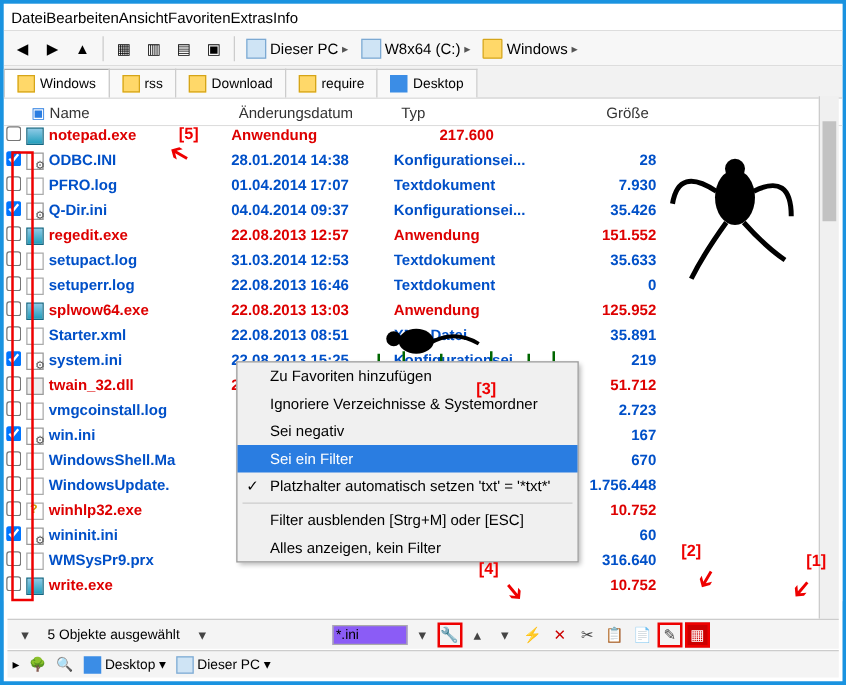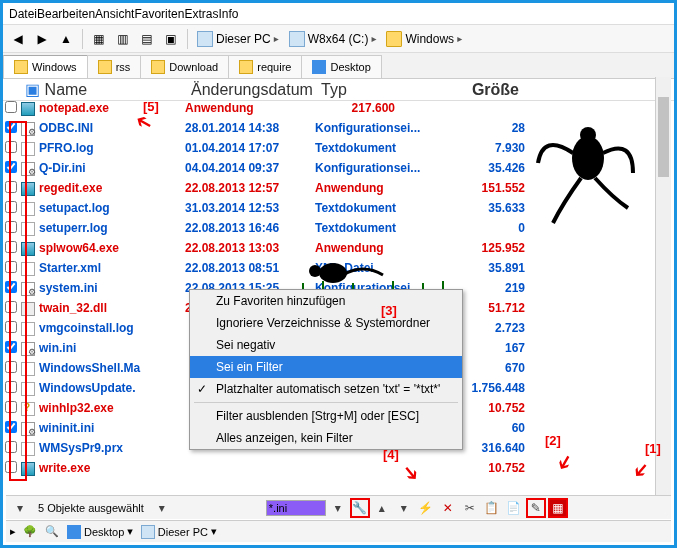--- a/index.html
+++ b/index.html
@@ -16,26 +16,26 @@
 .addr-disk { width: 16px; height: 16px; background: #cfe4f5; border: 1px solid #7ca9d2; }
 .chev { font-size: 10px; color: #555; }
 
 .tabs { height: 26px; background: #f2f2f2; border-bottom: 1px solid #ccc; display: flex; align-items: flex-end; font-size: 11px; }
 .tab { padding: 4px 10px; border: 1px solid #ccc; border-bottom: none; background: #f9f9f9; margin-right: -1px; display: flex; align-items: center; gap: 4px; }
 .tab.active { background: #fff; border-top: 1px solid #aaa; }
 .tab-ico { width: 14px; height: 14px; }
 .f-ico { background: #ffd869; border: 1px solid #d5a519; }
 .m-ico { background: #3b8de6; }
 
-.header-row { display: flex; height: 22px; border-bottom: 1px solid #ddd; font-size: 16px; color: #333; align-items: center; background: #fff; }
+.header-row { display: flex; height: 22px; border-bottom: 1px solid #ddd; font-size: 12px; color: #333; align-items: center; background: #fff; }
 .col { padding: 0 6px; overflow: hidden; white-space: nowrap; }
 .c-name { width: 182px; }
 .c-date { width: 130px; }
 .c-type { width: 130px; }
-.c-size { width: 80px; text-align: right; font-weight: bold; }
+.c-size { width: 80px; text-align: right; }
 
 .file-list { background: #fff; font-size: 12px; position: relative; }
 .row { display: flex; height: 20px; align-items: flex-start; }
 .row .cb { width: 16px; display: flex; justify-content: center; }
 .row .cb input { width: 12px; height: 12px; }
 .row .ico { width: 18px; height: 16px; display: flex; align-items: center; justify-content: center; }
 .row .name { width: 148px; padding-left: 2px; white-space: nowrap; overflow: hidden; }
 .row .date { width: 130px; }
 .row .type { width: 130px; white-space: nowrap; overflow: hidden; }
 .row .size { width: 80px; text-align: right; }

